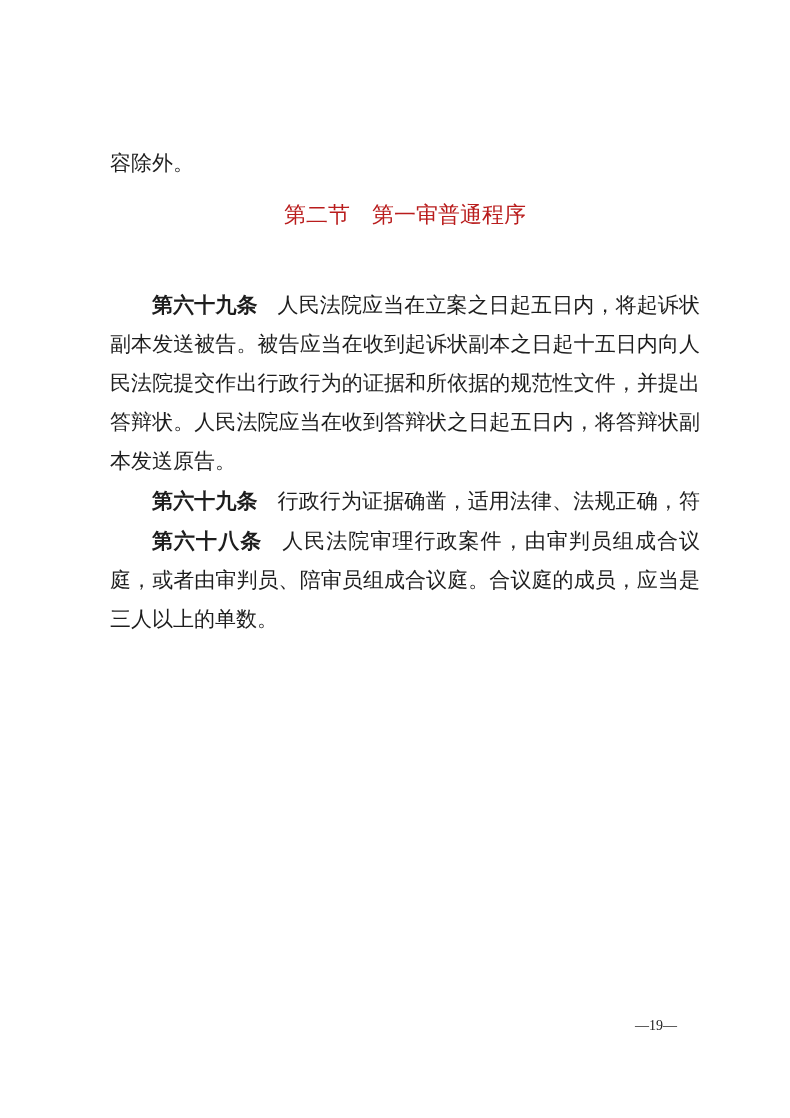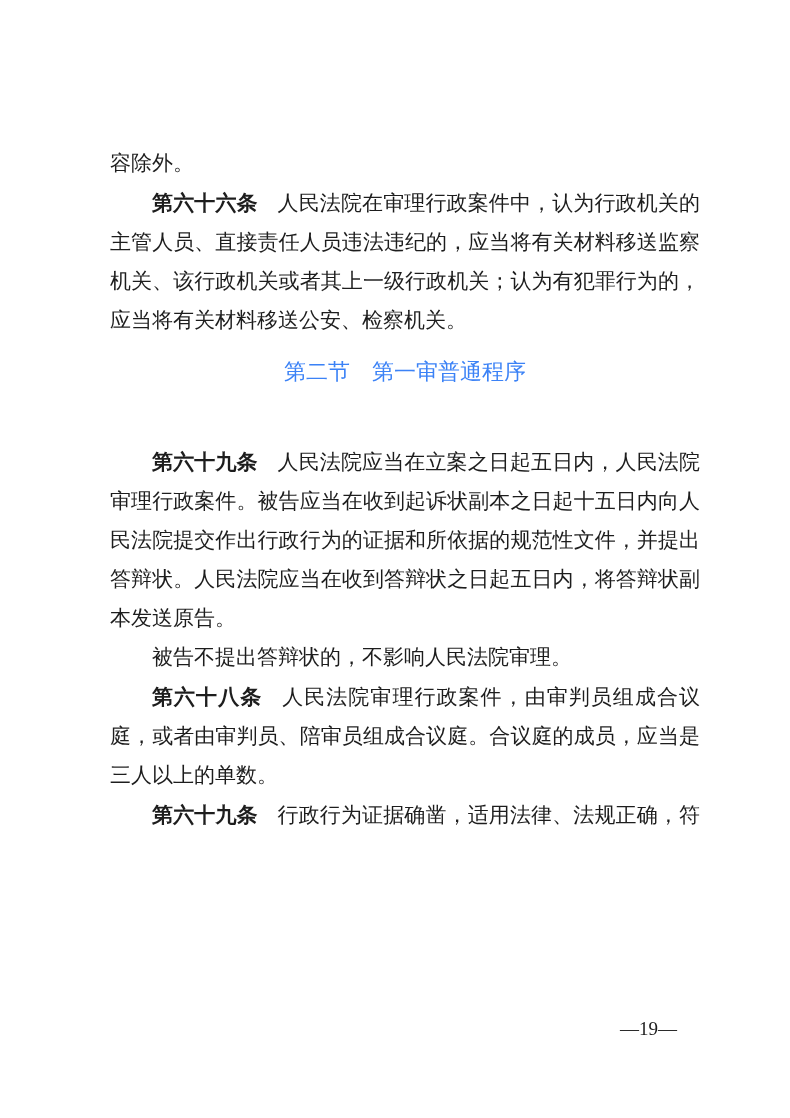--- a/index.html
+++ b/index.html
@@ -41,49 +41,47 @@
     text-align-last: justify;
   }
   .section-heading {
     font-family: "Liberation Serif", "DejaVu Serif", serif;
     font-size: 22px;
     font-weight: 400;
     line-height: 39px;
     text-align: center;
     text-indent: 0;
     margin: 12px 0 51px 0;
-    color: #3b82f6;
+    color: #b91c1c;
   }
   .page-number {
     position: absolute;
     top: 1018px;
     right: 113px;
     font-family: "Liberation Serif", "DejaVu Serif", serif;
-    font-size: 19px;
+    font-size: 14px;
     color: #1d1d1d;
     letter-spacing: 0;
   }
 </style>
 </head>
 <body>
 
 <div class="page">
   <div class="body-text">
 
     <p class="para no-indent"><span>容除外。</span></p>
 
-    <p class="para"><span class="article-label">第六十六条</span><span>人民法院在审理行政案件中，认为行政机关的主管人员、直接责任人员违法违纪的，应当将有关材料移送监察机关、该行政机关或者其上一级行政机关；认为有犯罪行为的，应当将有关材料移送公安、检察机关。</span></p>
 
 
     <h2 class="section-heading">第二节　第一审普通程序</h2>
 
-    <p class="para"><span class="article-label">第六十九条</span><span>人民法院应当在立案之日起五日内，人民法院审理行政案件。被告应当在收到起诉状副本之日起十五日内向人民法院提交作出行政行为的证据和所依据的规范性文件，并提出答辩状。人民法院应当在收到答辩状之日起五日内，将答辩状副本发送原告。</span></p>
+    <p class="para"><span class="article-label">第六十九条</span><span>人民法院应当在立案之日起五日内，将起诉状副本发送被告。被告应当在收到起诉状副本之日起十五日内向人民法院提交作出行政行为的证据和所依据的规范性文件，并提出答辩状。人民法院应当在收到答辩状之日起五日内，将答辩状副本发送原告。</span></p>
 
-    <p class="para"><span>被告不提出答辩状的，不影响人民法院审理。</span></p>
+
+    <p class="para fill-last"><span class="article-label">第六十九条</span><span>行政行为证据确凿，适用法律、法规正确，符</span></p>
 
     <p class="para"><span class="article-label">第六十八条</span><span>人民法院审理行政案件，由审判员组成合议庭，或者由审判员、陪审员组成合议庭。合议庭的成员，应当是三人以上的单数。</span></p>
-
-    <p class="para fill-last"><span class="article-label">第六十九条</span><span>行政行为证据确凿，适用法律、法规正确，符</span></p>
 
   </div>
 
   <div class="page-number">—19—</div>
 </div>
 
 </body></html>

